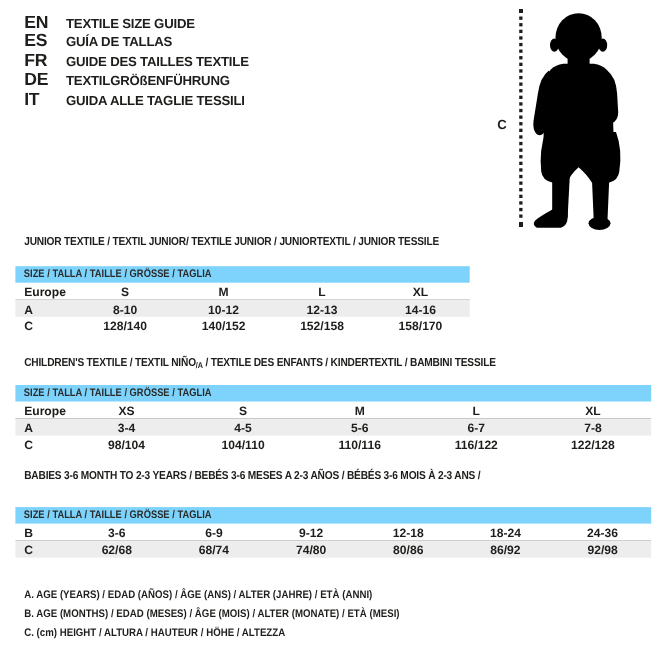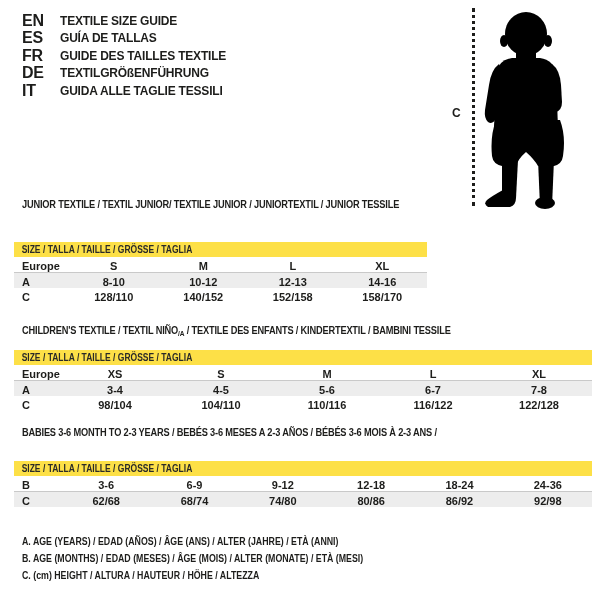--- a/index.html
+++ b/index.html
@@ -16,21 +16,21 @@
   
   .measure-line{position:absolute;left:472px;top:8px;height:198px;width:0;border-left:3px dotted #1d1d1b;}
   .figure-label{position:absolute;left:452px;top:106px;font-size:12px;font-weight:bold;}
   .silhouette{position:absolute;left:482px;top:10px;}
   
   .cond{display:inline-block;transform:scaleX(0.88);transform-origin:0 50%;white-space:nowrap;}
   .tbl-title{position:absolute;left:22px;font-size:10.5px;font-weight:bold;letter-spacing:-0.2px;white-space:nowrap;}
   .tbl-title .sub{font-size:7.5px;position:relative;top:2px;}
   
   .tbl{position:absolute;font-weight:bold;}
-  .thead{height:15px;background:#fde047;display:flex;align-items:center;text-align:center;}
+  .thead{height:15px;background:#7dd3fc;display:flex;align-items:center;text-align:center;}
   .thead .cond{font-size:10px;transform:scaleX(0.85);padding-left:9px;color:#2a2a28;}
   .trow{display:flex;height:15px;align-items:flex-end;font-size:11px;}
   .trow.shaded{background:#ededed;}
   .trow.divider{border-bottom:1px solid #c9c9c9;}
   .tlabel{padding-left:8px;box-sizing:border-box;white-space:nowrap;}
   .t1 .tlabel{width:55px;}
   .t2 .tlabel,.t3 .tlabel{width:48px;}
   .tcell{flex:1;text-align:center;white-space:nowrap;}
   
   .legend-line{position:absolute;left:22px;font-size:10px;font-weight:bold;}
@@ -73,21 +73,21 @@
     <path d="M14,64 Q16,50 30,48 L58,48 Q72,50 74,64 L76,118 L12,118 Z"></path>
     <path d="M17,54 Q9,60 7,75 L3,100 Q2,108 6,112 Q11,115 14,108 L19,88 Q21,75 21,62 Z"></path>
     <path d="M70,54 Q78,60 79,75 L80,92 Q80,100 74,102 Q67,103 66,95 L66,75 Q66,62 68,56 Z"></path>
     <path d="M14,110 Q8,126 10,146 Q11,154 20,156 L34,156 Q36,149 44,142 Q52,149 56,156 L72,156 Q80,154 81,146 Q84,126 78,110 Z"></path>
     <path d="M20,150 L36,150 L34,188 L20,188 Z"></path>
     <path d="M21,180 Q10,186 5,190 Q1,194 6,197 L28,197 Q34,195 34,188 L34,180 Z"></path>
     <path d="M56,150 L72,150 L70,196 L58,196 Z"></path>
     <ellipse cx="63" cy="193" rx="10" ry="6"></ellipse>
   </svg>
 
-  <div class="tbl-title" style="top:198px;text-align:center;">
+  <div class="tbl-title" style="top:214px;text-align:center;">
     <span class="cond">JUNIOR TEXTILE / TEXTIL JUNIOR/ TEXTILE JUNIOR / JUNIORTEXTIL / JUNIOR TESSILE</span>
   </div>
   <div class="tbl t1" style="left:14px;top:242px;width:413px;">
     <div class="thead">
       <span class="cond">SIZE / TALLA / TAILLE / GRÖSSE / TAGLIA</span>
     </div>
     <div class="trow divider">
       <div class="tlabel">Europe</div>
       <div class="tcell">S</div>
       <div class="tcell">M</div>
@@ -96,21 +96,21 @@
     </div>
     <div class="trow shaded">
       <div class="tlabel">A</div>
       <div class="tcell">8-10</div>
       <div class="tcell">10-12</div>
       <div class="tcell">12-13</div>
       <div class="tcell">14-16</div>
     </div>
     <div class="trow">
       <div class="tlabel">C</div>
-      <div class="tcell">128/110</div>
+      <div class="tcell">128/140</div>
       <div class="tcell">140/152</div>
       <div class="tcell">152/158</div>
       <div class="tcell">158/170</div>
     </div>
   </div>
 
   <div class="tbl-title" style="top:324px;">
     <span class="cond"><span>CHILDREN'S TEXTILE / TEXTIL NIÑO</span><span class="sub">/A</span><span> / TEXTILE DES ENFANTS / KINDERTEXTIL / BAMBINI TESSILE</span></span>
   </div>
   <div class="tbl t2" style="left:14px;top:350px;width:578px;">

